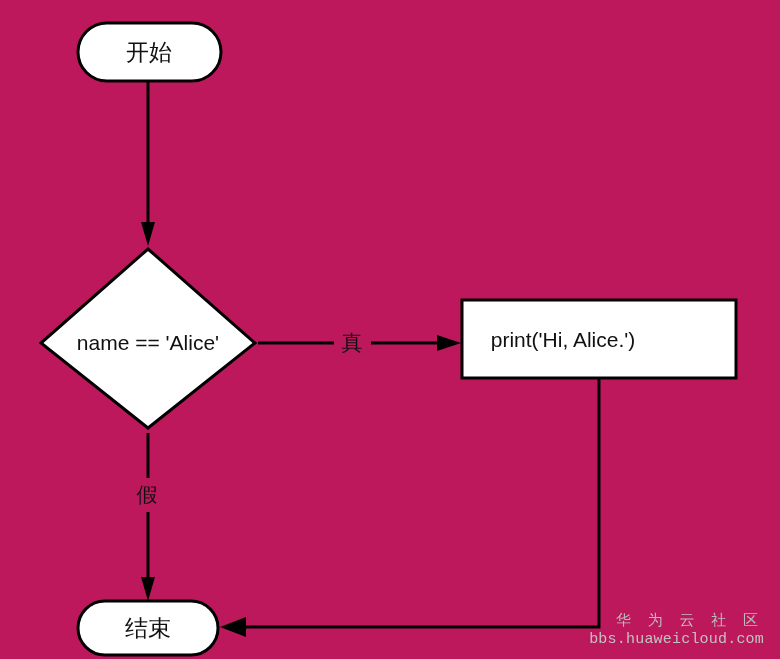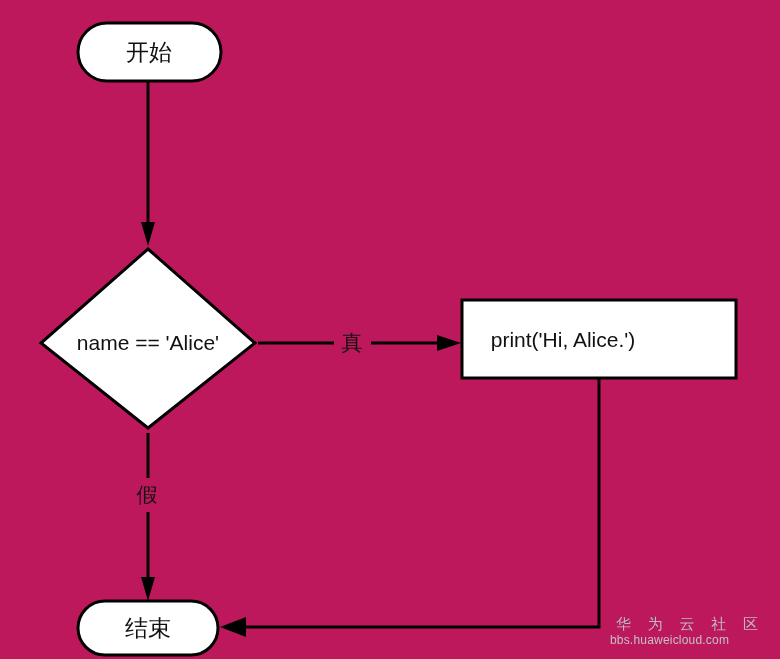--- a/index.html
+++ b/index.html
@@ -62,35 +62,35 @@
     font-family: "DejaVu Sans", "Liberation Sans", sans-serif;
     font-size: 21px;
     fill: #111111;
     text-anchor: middle;
     dominant-baseline: middle;
   }
   .watermark {
     position: absolute;
     right: 16px;
     bottom: 10px;
-    text-align: left;
+    text-align: right;
     user-select: none;
     pointer-events: none;
   }
   .watermark-title {
     font-family: "DejaVu Sans", "Liberation Sans", sans-serif;
     font-size: 15px;
     letter-spacing: 6px;
     color: #bcbcbc;
     line-height: 1.25;
     padding-left: 6px;
   }
   .watermark-url {
-    font-family: Liberation Sans, sans-serif;
-    font-size: 12px;
+    font-family: Liberation Mono, monospace;
+    font-size: 15px;
     letter-spacing: 0.2px;
     color: #c2c2c2;
     line-height: 1.3;
   }
 </style>
 </head>
 <body>
 
 <div id="flowchart-canvas">
 

